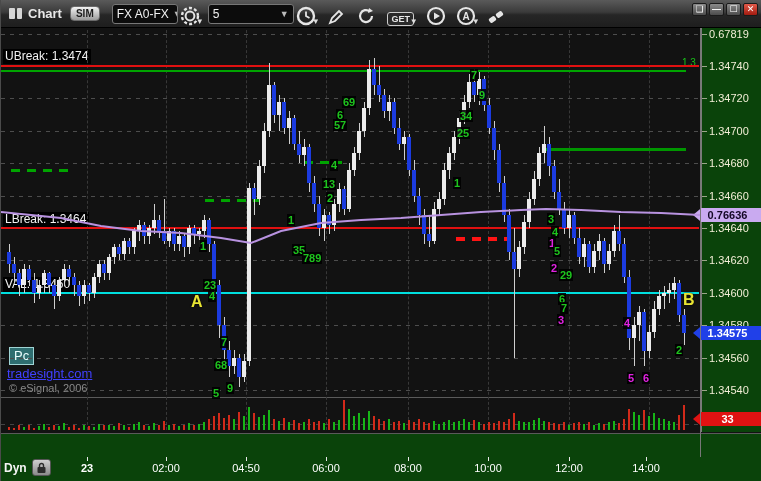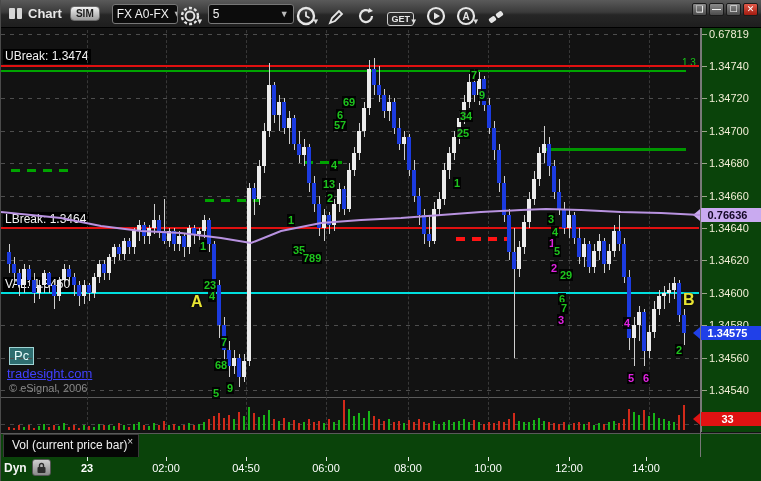--- a/index.html
+++ b/index.html
@@ -174,24 +174,20 @@
   <div class="abs site" style="left:6px;top:366px;">tradesight.com</div>
   <div class="abs copyr" style="left:8px;top:382px;">© eSignal, 2006</div>
 
   <div class="badge" style="top:208px;background:#c9aaf0;color:#140826;">0.76636</div>
   <div class="badge" style="top:326px;background:#2040e8;color:#fff;">1.34575</div>
   <div class="badge" style="top:412px;background:#e01212;color:#fff;">33</div>
   <div class="abs" style="left:681px;top:57px;color:#18c518;font-size:10px;">1.3</div>
 
   <div id="bottomrow"></div>
   <div class="abs" style="left:699px;top:28px;width:1px;height:429px;background:#777;"></div>
-  <div id="tab">
-    <span>Vol (current price bar)</span>
-    <span class="x">×</span>
-  </div>
   <div id="dyn">Dyn</div>
   <div id="lockbtn">
     <svg width="11" height="12" viewBox="0 0 11 12">
       <rect x="1.5" y="5" width="8" height="6" rx="1" fill="#2c2c2c"></rect>
       <path d="M3.5 5 V3.5 a2 2 0 0 1 4 0 V5" fill="none" stroke="#2c2c2c" stroke-width="1.4"></path>
     </svg>
   </div>
 
 <div style="position: absolute; left: 86px; top: 30px; height: 400px; border-left: 1px dashed rgb(56, 56, 56);"></div>
     <div style="position: absolute; left: 165px; top: 30px; height: 400px; border-left: 1px dashed rgb(56, 56, 56);"></div>

